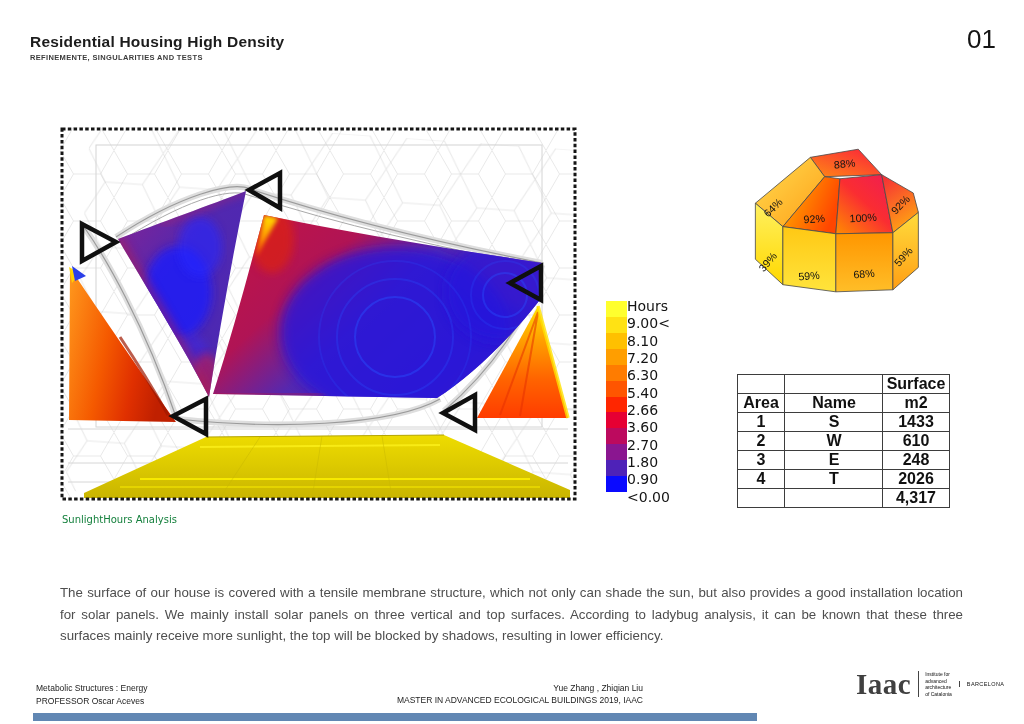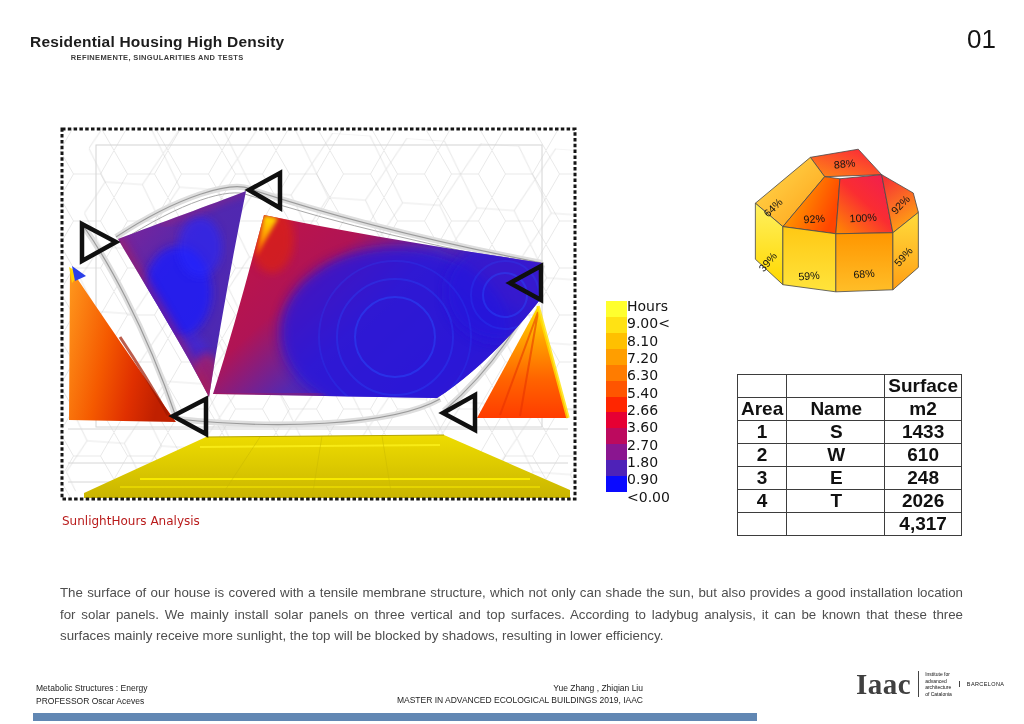--- a/index.html
+++ b/index.html
@@ -1,37 +1,37 @@
 <!DOCTYPE html>
 <html><head>
 <meta charset="utf-8">
 <style>
   html,body{margin:0;padding:0;background:#e9e9e9;}
   .page{position:relative;width:1024px;height:724px;background:#ffffff;overflow:hidden;
         font-family:"Liberation Sans",sans-serif;}
   
   .hdr{position:absolute;left:30px;top:33px;}
   .hdr-title{font-size:15.5px;font-weight:bold;color:#1c1c1c;letter-spacing:.2px;}
-  .hdr-sub{font-size:7.5px;font-weight:bold;color:#3c3c3c;letter-spacing:.35px;margin-top:2px;text-align:center;}
+  .hdr-sub{font-size:7.5px;font-weight:bold;color:#3c3c3c;letter-spacing:.35px;margin-top:2px;}
   .pagenum{position:absolute;right:28px;top:24px;font-size:26px;color:#141414;}
   
   .viz{position:absolute;left:60px;top:127px;width:517px;height:374px;}
   .caption{position:absolute;left:62px;top:514px;font-family:"DejaVu Sans",sans-serif;
-           font-size:12px;color:#b91c1c;}
+           font-size:10px;color:#15803d;}
   
   .legend{position:absolute;left:606px;top:298px;display:flex;
           font-family:"DejaVu Sans",sans-serif;font-size:14px;color:#141414;}
   .legend-bar{width:21px;height:191px;margin-top:3px;display:flex;flex-direction:column;}
   .legend-bar div{flex:1;}
   .legend-labels div{height:17.35px;line-height:17.35px;white-space:nowrap;}
   
   .dome{position:absolute;left:742px;top:138px;}
   
   table.surface{position:absolute;left:737px;top:374px;border-collapse:collapse;
-          font-size:19px;font-weight:700;color:#111;}
+          font-size:16px;font-weight:700;color:#111;}
   table.surface td{border:1px solid #3d3d3d;height:17px;padding:0 3px;text-align:center;}
   table.surface td.c1{width:40px;}
   table.surface td.c2{width:90px;text-align:center;padding-left:4px;}
   table.surface td.c3{width:60px;}
   
   .body-text{position:absolute;left:60px;top:582px;width:903px;font-size:13.3px;
              line-height:1.62;color:#4e4e4e;text-align:justify;}
   
   .foot-left{position:absolute;left:36px;top:682px;font-size:8.5px;color:#222;line-height:1.55;}
   .foot-right{position:absolute;left:340px;top:682px;width:303px;text-align:right;

